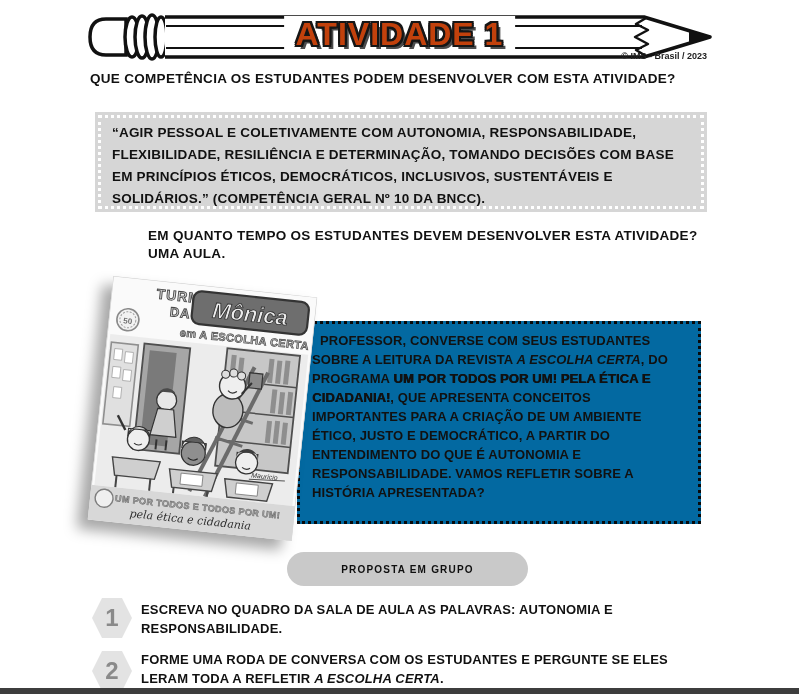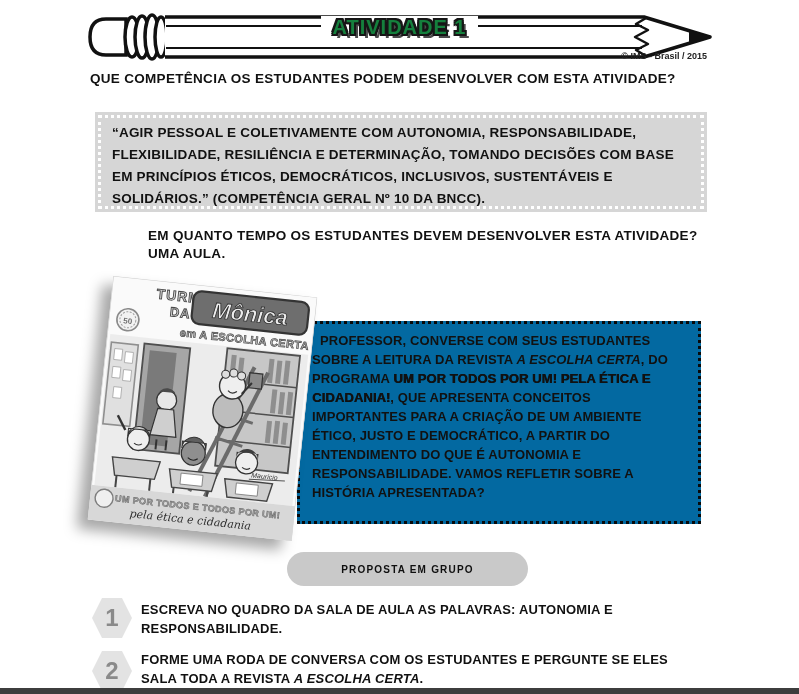--- a/index.html
+++ b/index.html
@@ -5,21 +5,21 @@
   html,body{margin:0;padding:0;background:#fff;}
   #page{
     position:relative;width:799px;height:694px;background:#fff;overflow:hidden;
     font-family:"Liberation Sans",sans-serif;color:#1a1a1a;
   }
   
   #pencil{position:absolute;left:86px;top:12px;width:628px;height:50px;}
   #activity-title{
     position:absolute;left:50%;top:16px;transform:translateX(-50%);
     background:#fff;padding:0 12px;z-index:2;
-    font-size:20px;font-weight:900;letter-spacing:1px;color:#15803d;
+    font-size:32px;font-weight:900;letter-spacing:1px;color:#c2410c;
     text-shadow:-2px -2px 0 #161616,2px -2px 0 #161616,-2px 2px 0 #161616,2px 2px 0 #161616,
                 -2px 0 0 #161616,2px 0 0 #161616,0 -2px 0 #161616,0 2px 0 #161616,
                 4px 4px 0 #4c4c4c;
     white-space:nowrap;
   }
   #copyright{position:absolute;right:92px;top:51px;font-size:9px;font-weight:700;color:#222;}
   
   .heading{
     position:absolute;font-size:13.5px;font-weight:700;letter-spacing:.3px;color:#111;
     line-height:17.5px;
@@ -99,21 +99,21 @@
 
     <line x1="80" y1="14" x2="556" y2="14" stroke="#111" stroke-width="2"></line>
     <line x1="80" y1="36" x2="556" y2="36" stroke="#111" stroke-width="2"></line>
 
     <path d="M560 6 L550 12 L562 18 L549 25 L562 32 L550 38 L560 44" fill="none" stroke="#111" stroke-width="2.5" stroke-linejoin="round"></path>
 
     <path d="M603 18 L624 25 L603 32 Z" fill="#111"></path>
   </svg>
 
   <div id="activity-title">ATIVIDADE 1</div>
-  <div id="copyright">© IMS - Brasil / 2015</div>
+  <div id="copyright">© IMS - Brasil / 2023</div>
 
   <div id="q1" class="heading">QUE COMPETÊNCIA OS ESTUDANTES PODEM DESENVOLVER COM ESTA ATIVIDADE?</div>
 
   <div id="comp-box">
     <div class="dotted-inner"></div>
     <div class="quote-text">“AGIR PESSOAL E COLETIVAMENTE COM AUTONOMIA, RESPONSABILIDADE, FLEXIBILIDADE, RESILIÊNCIA E DETERMINAÇÃO, TOMANDO DECISÕES COM BASE EM PRINCÍPIOS ÉTICOS, DEMOCRÁTICOS, INCLUSIVOS, SUSTENTÁVEIS E SOLIDÁRIOS.” (COMPETÊNCIA GERAL Nº 10 DA BNCC).</div>
   </div>
 
   <div id="q2" class="heading">
     <span>EM QUANTO TEMPO OS ESTUDANTES DEVEM DESENVOLVER ESTA ATIVIDADE?</span><br>
@@ -228,17 +228,17 @@
     <text x="102" y="238" text-anchor="middle" font-family="DejaVu Serif,serif" font-size="11" font-style="italic" fill="#2e2e2e">pela ética e cidadania</text>
   </svg>
 
   <div id="pill">PROPOSTA EM GRUPO</div>
 
   <div id="hex1" class="hex">1</div>
   <div id="step1-text" class="step-text">ESCREVA NO QUADRO DA SALA DE AULA AS PALAVRAS: AUTONOMIA E RESPONSABILIDADE.</div>
 
   <div id="hex2" class="hex">2</div>
   <div id="step2-text" class="step-text">
-    <span>FORME UMA RODA DE CONVERSA COM OS ESTUDANTES E PERGUNTE SE ELES SALA TODA A REVISTA </span><i>A ESCOLHA CERTA</i><span>.</span>
+    <span>FORME UMA RODA DE CONVERSA COM OS ESTUDANTES E PERGUNTE SE ELES LERAM TODA A REFLETIR </span><i>A ESCOLHA CERTA</i><span>.</span>
   </div>
 
   <div id="page-edge"></div>
 </div>
 
 </body></html>

